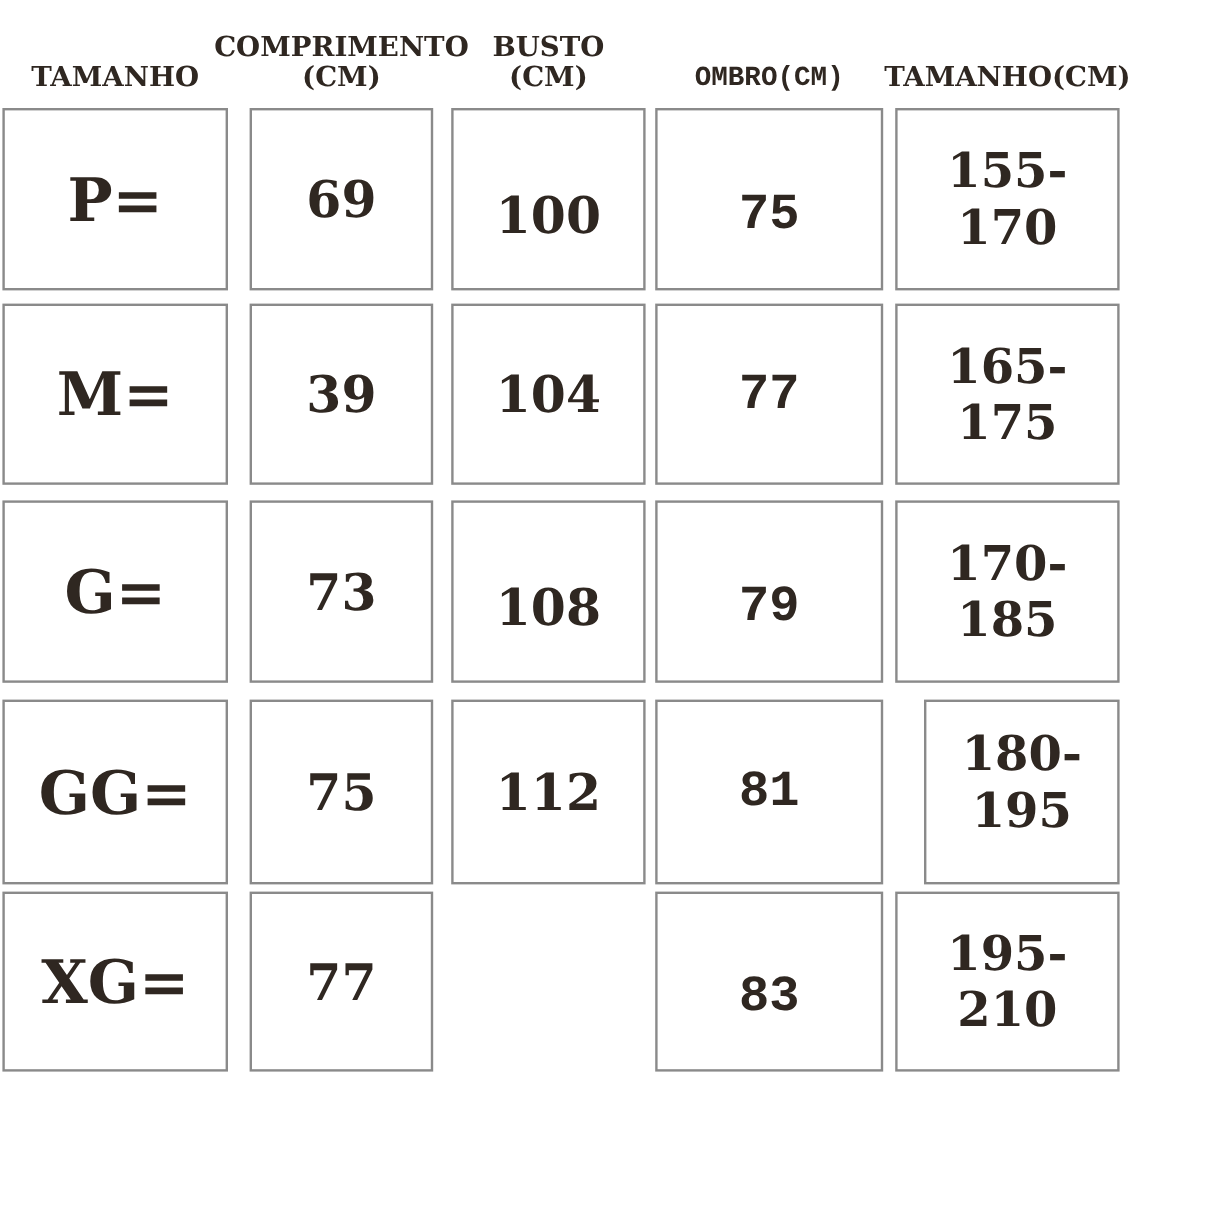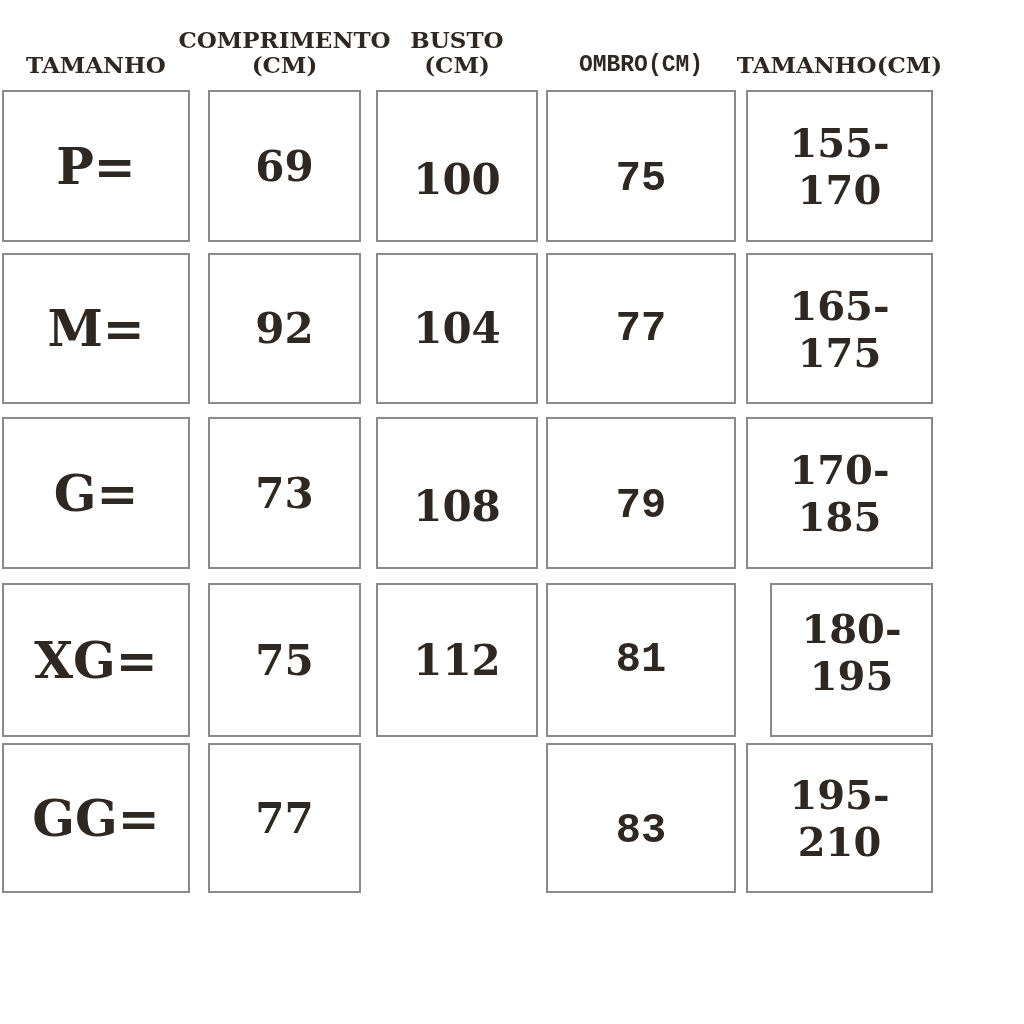--- a/index.html
+++ b/index.html
@@ -72,28 +72,28 @@
 </head>
 <body>
 
 <div class="size-chart">
 
   <div class="col col-1">
     <div class="col-header">TAMANHO</div>
     <div class="cell">P=</div>
     <div class="cell">M=</div>
     <div class="cell">G=</div>
+    <div class="cell">GG=</div>
     <div class="cell">XG=</div>
-    <div class="cell">GG=</div>
   </div>
 
   <div class="col col-2">
     <div class="col-header">COMPRIMENTO (CM)</div>
     <div class="cell">69</div>
-    <div class="cell">92</div>
+    <div class="cell">39</div>
     <div class="cell">73</div>
     <div class="cell">75</div>
     <div class="cell">77</div>
   </div>
 
   <div class="col col-3">
     <div class="col-header">BUSTO (CM)</div>
     <div class="cell down">100</div>
     <div class="cell">104</div>
     <div class="cell down">108</div>

